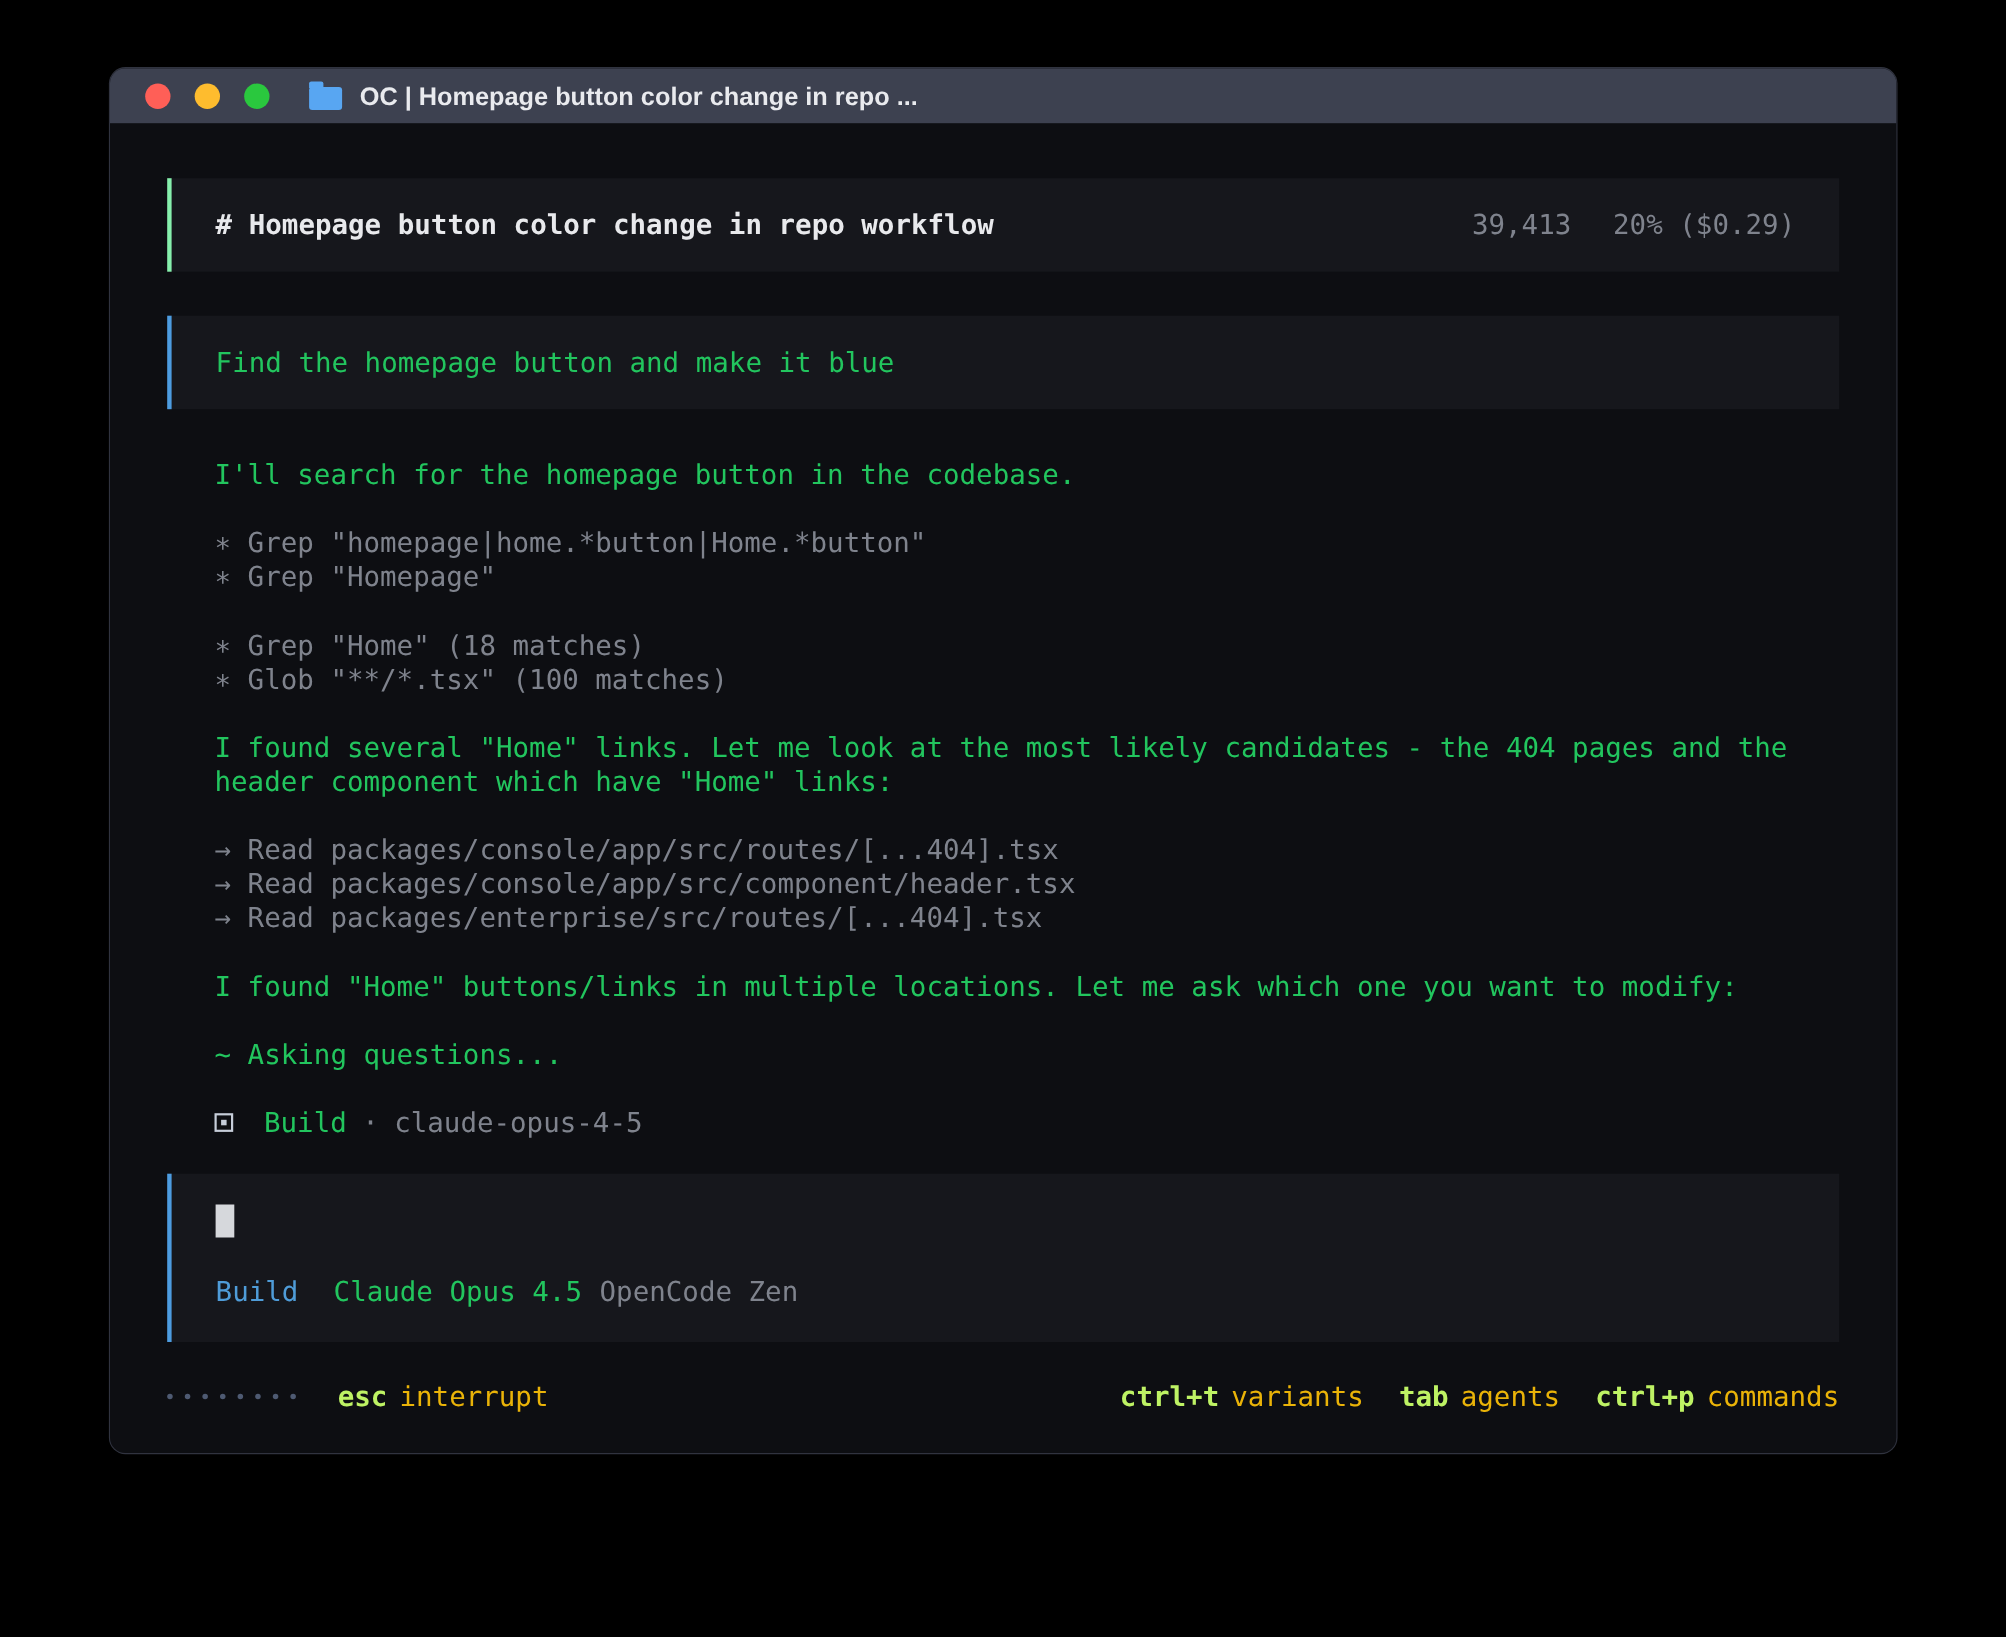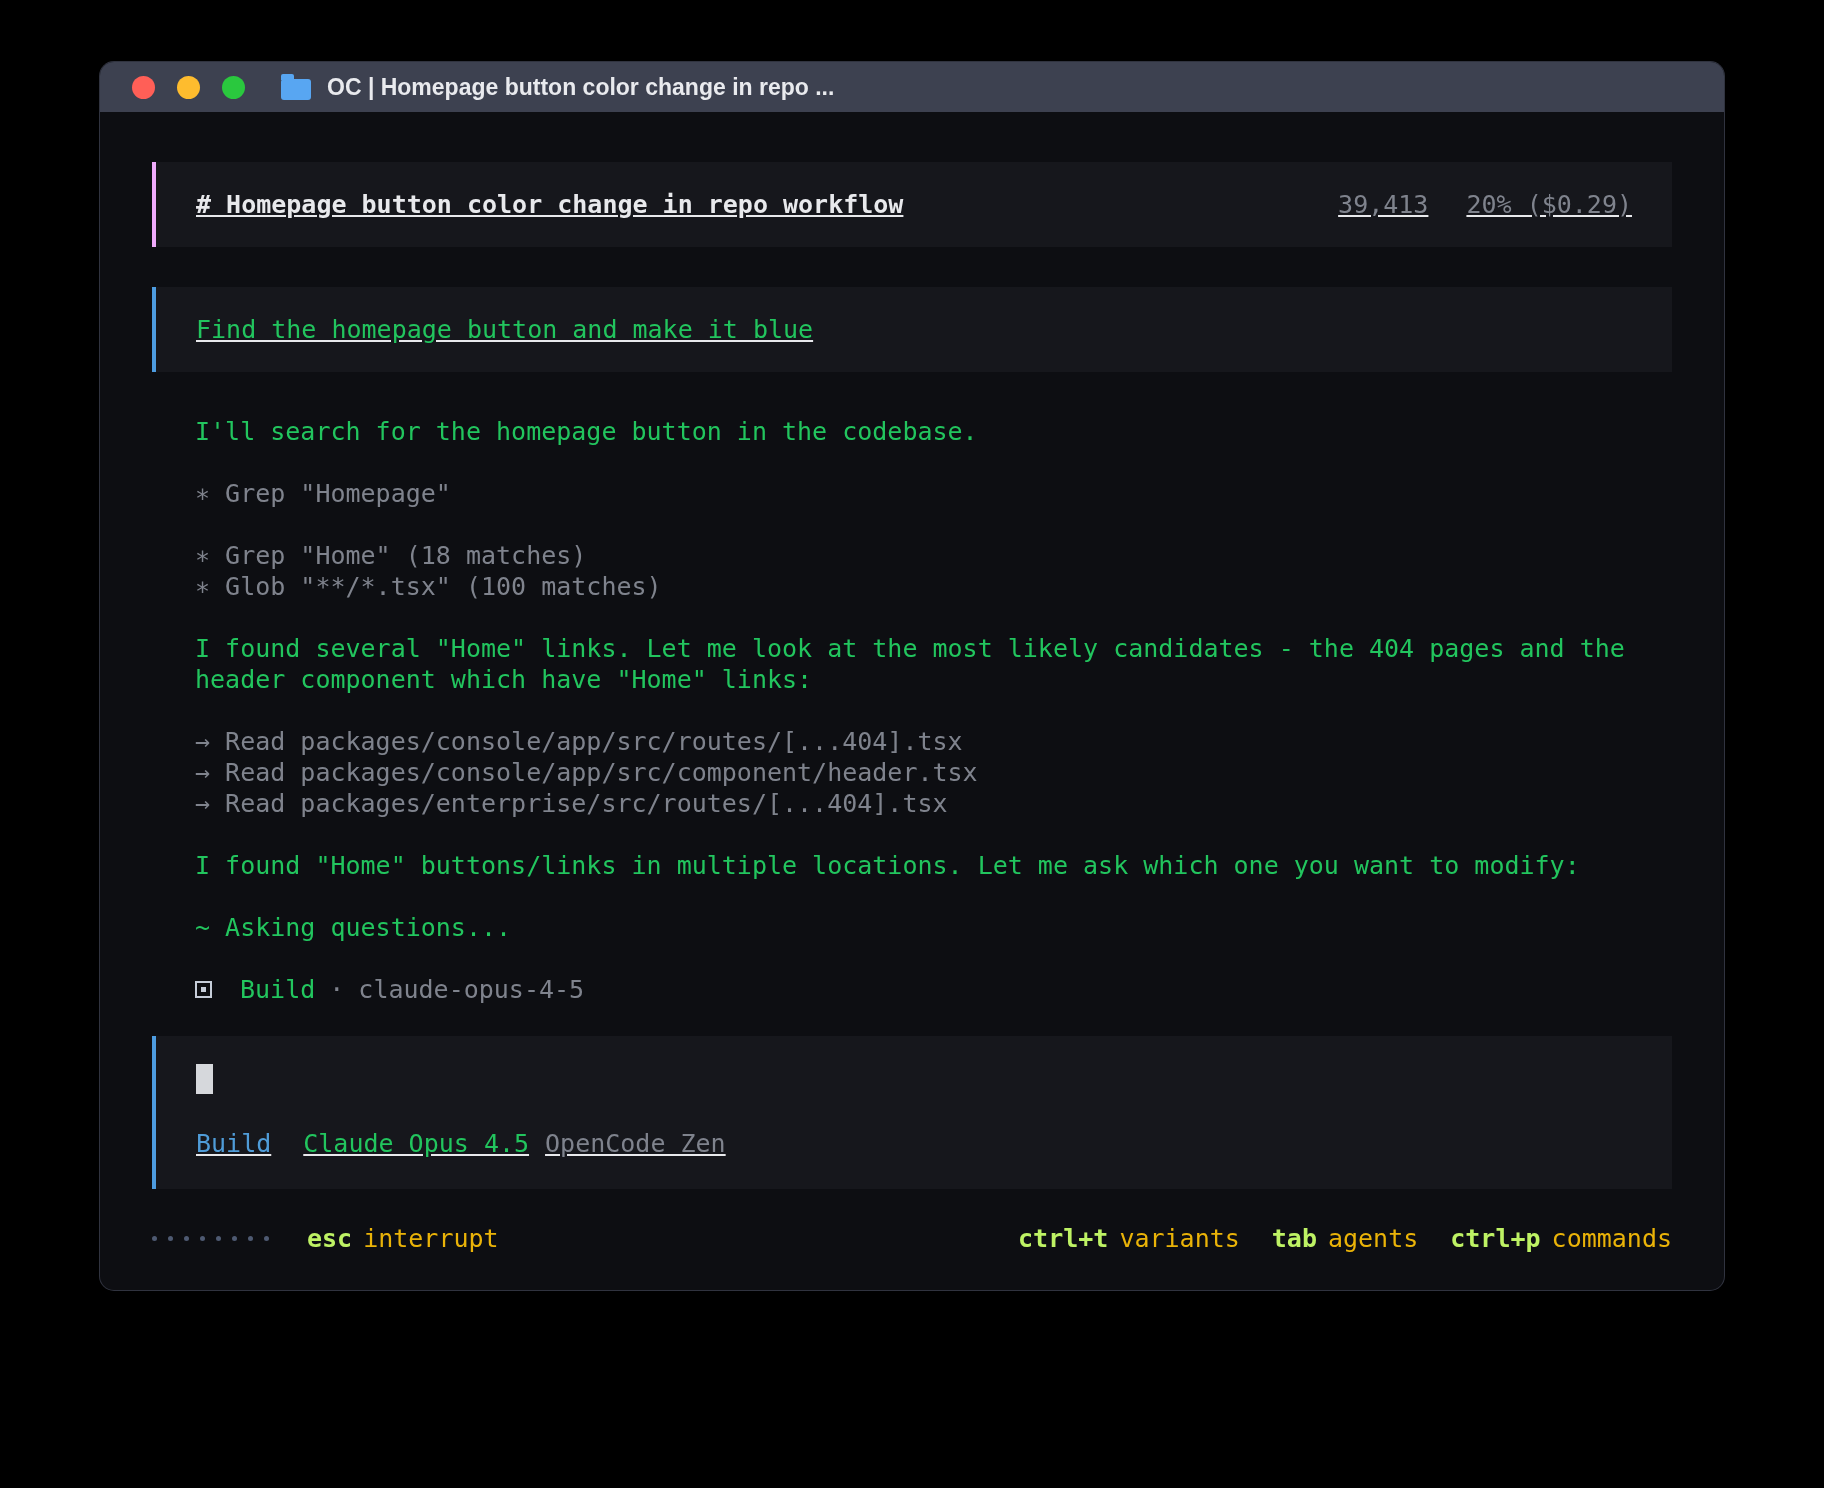--- a/index.html
+++ b/index.html
@@ -19,21 +19,21 @@
                        background:#58a6f2;border-radius:2px 2px 0 0;}
   .titlebar-title{font-family:"Liberation Sans",sans-serif;font-weight:700;font-size:23px;color:#e9eaee;
                   white-space:nowrap;}
 
   
   .terminal{padding:50px 52px 36px;font-size:25px;line-height:31px;color:#e8e9ec;}
   .fg{color:#22c55e;}
   .dim{color:#7f838d;}
   .blue{color:#4f9cd8;}
 
-  .block{background:#16171c;border-left:4px solid #f0abfc;padding:27px 40px;text-decoration:underline;}
+  .block{background:#16171c;border-left:4px solid #86efac;padding:27px 40px;}
   .block.blue-border{border-left-color:#4d9ce0;}
 
   .session-header{display:flex;justify-content:space-between;align-items:center;margin-bottom:40px;}
   .heading{font-weight:700;white-space:nowrap;}
   .stats{display:flex;gap:38px;color:#7f838d;white-space:nowrap;}
 
   .user-block{margin-bottom:44px;}
 
   .transcript{padding-left:43px;margin-bottom:28px;}
   .transcript p{margin:0 0 31px;}
@@ -91,20 +91,21 @@
       </div>
 
       <div class="block blue-border user-block">
         <span class="fg">Find the homepage button and make it blue</span>
       </div>
 
       <div class="transcript">
         <p class="fg">I'll search for the homepage button in the codebase.</p>
 
         <div class="tool-group">
+          <p class="dim">∗ Grep "homepage|home.*button|Home.*button"</p>
           <p class="dim">∗ Grep "Homepage"</p>
         </div>
 
 
         <div class="tool-group">
           <p class="dim">∗ Grep "Home" (18 matches)</p>
           <p class="dim">∗ Glob "**/*.tsx" (100 matches)</p>
         </div>
 
         <p class="fg">I found several "Home" links. Let me look at the most likely candidates - the 404 pages and the header component which have "Home" links:</p>

